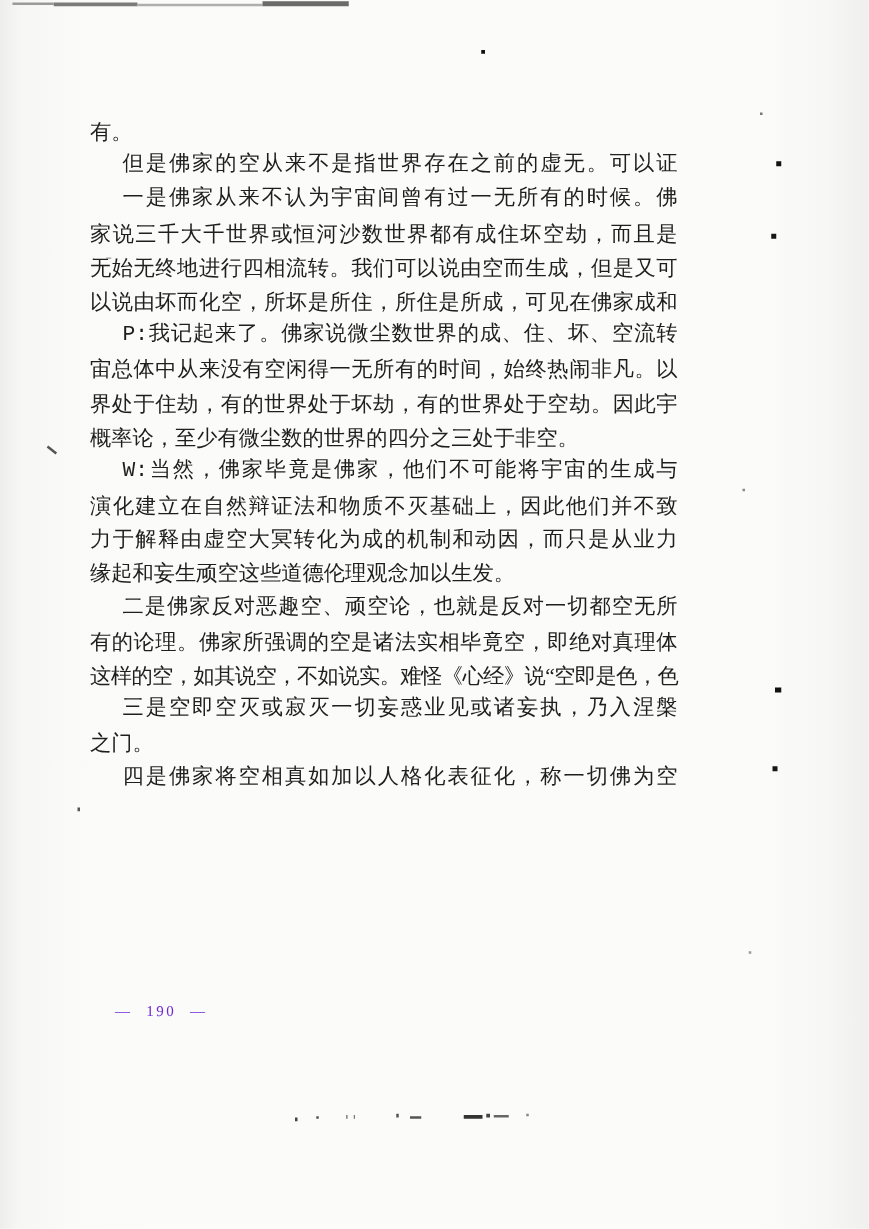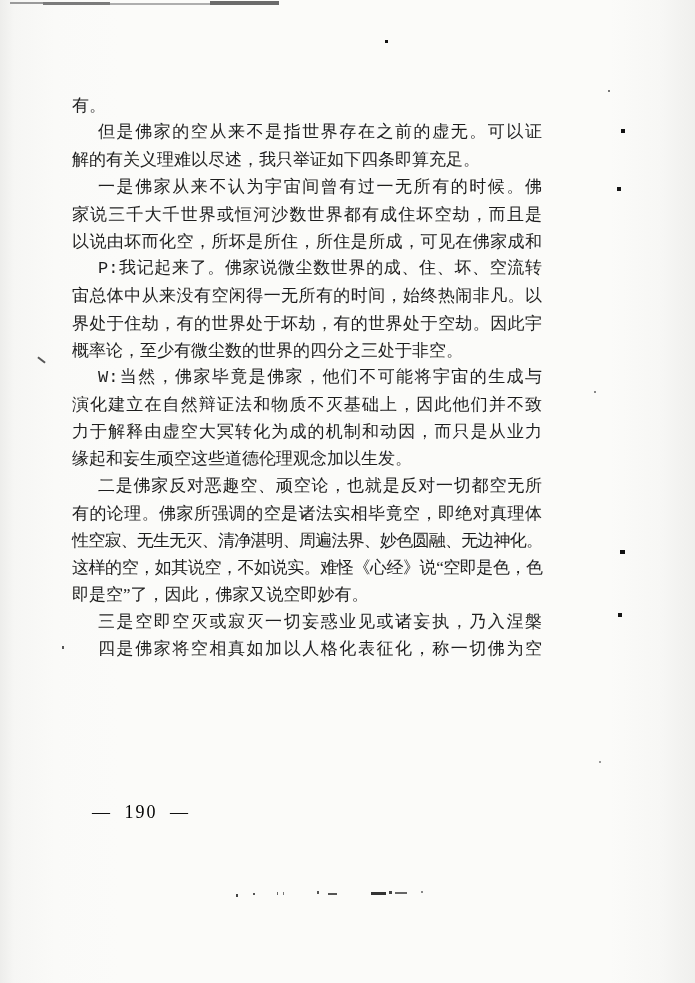--- a/index.html
+++ b/index.html
@@ -23,56 +23,55 @@
     text-align:justify;
     text-align-last:justify;
     -moz-text-align-last:justify;
     text-justify:inter-character;
   }
   .ind{text-indent:26px;font-family:Liberation Mono, monospace;}
   .tight{letter-spacing:-1px;}
   
   .page-number{
     position:absolute;left:92px;top:802px;
-    font-size:18px;color:#000000;letter-spacing:2px;word-spacing:6px;
+    font-size:12px;color:#6d28d9;letter-spacing:2px;word-spacing:6px;
   }
   
   .art{position:absolute;}
 </style>
 </head>
 <body>
 
 <div class="page">
 
   <div class="art" style="left:10px;top:2px;width:33px;height:2px;background:#9a9a9a;"></div>
   <div class="art" style="left:43px;top:2px;width:67px;height:3px;background:#7b7b7b;"></div>
   <div class="art" style="left:110px;top:3px;width:100px;height:2px;background:#aeaeae;"></div>
   <div class="art" style="left:210px;top:1px;width:69px;height:4px;background:#6b6b6b;"></div>
 
   <div class="text-block">
     <div class="ln">有。</div>
     <div class="ln ind just">但是佛家的空从来不是指世界存在之前的虚无。可以证</div>
-    <div class="ln">解的有关义理难以尽述，我只举证如下四条即算充足。</div>
     <div class="ln ind just">一是佛家从来不认为宇宙间曾有过一无所有的时候。佛</div>
     <div class="ln just">家说三千大千世界或恒河沙数世界都有成住坏空劫，而且是</div>
+    <div class="ln just">无始无终地进行四相流转。我们可以说由空而生成，但是又可</div>
     <div class="ln just">以说由坏而化空，所坏是所住，所住是所成，可见在佛家成和</div>
     <div class="ln ind just">P:我记起来了。佛家说微尘数世界的成、住、坏、空流转</div>
     <div class="ln just">宙总体中从来没有空闲得一无所有的时间，始终热闹非凡。以</div>
     <div class="ln just">界处于住劫，有的世界处于坏劫，有的世界处于空劫。因此宇</div>
     <div class="ln">概率论，至少有微尘数的世界的四分之三处于非空。</div>
     <div class="ln ind just">W:当然，佛家毕竟是佛家，他们不可能将宇宙的生成与</div>
     <div class="ln just">演化建立在自然辩证法和物质不灭基础上，因此他们并不致</div>
     <div class="ln just">力于解释由虚空大冥转化为成的机制和动因，而只是从业力</div>
     <div class="ln">缘起和妄生顽空这些道德伦理观念加以生发。</div>
     <div class="ln ind just">二是佛家反对恶趣空、顽空论，也就是反对一切都空无所</div>
     <div class="ln just">有的论理。佛家所强调的空是诸法实相毕竟空，即绝对真理体</div>
-    <div class="ln just tight">性空寂、无生无灭、清净湛明、周遍法界、妙色圆融、无边神化。</div>
     <div class="ln just tight">这样的空，如其说空，不如说实。难怪《心经》说“空即是色，色</div>
-    <div class="ln">即是空”了，因此，佛家又说空即妙有。</div>
     <div class="ln ind just">三是空即空灭或寂灭一切妄惑业见或诸妄执，乃入涅槃</div>
+    <div class="ln">之门。</div>
     <div class="ln ind just">四是佛家将空相真如加以人格化表征化，称一切佛为空</div>
   </div>
 
   <div class="page-number">— 190 —</div>
 
   <div class="art" style="left:385px;top:40px;width:3px;height:3px;background:#111;"></div>
   <div class="art" style="left:608px;top:90px;width:2px;height:2px;background:#777;"></div>
   <div class="art" style="left:621px;top:129px;width:4px;height:4px;background:#121212;"></div>
   <div class="art" style="left:617px;top:187px;width:4px;height:4px;background:#161616;"></div>
   <div class="art" style="left:85px;top:206px;width:4px;height:1px;background:#999;"></div>

